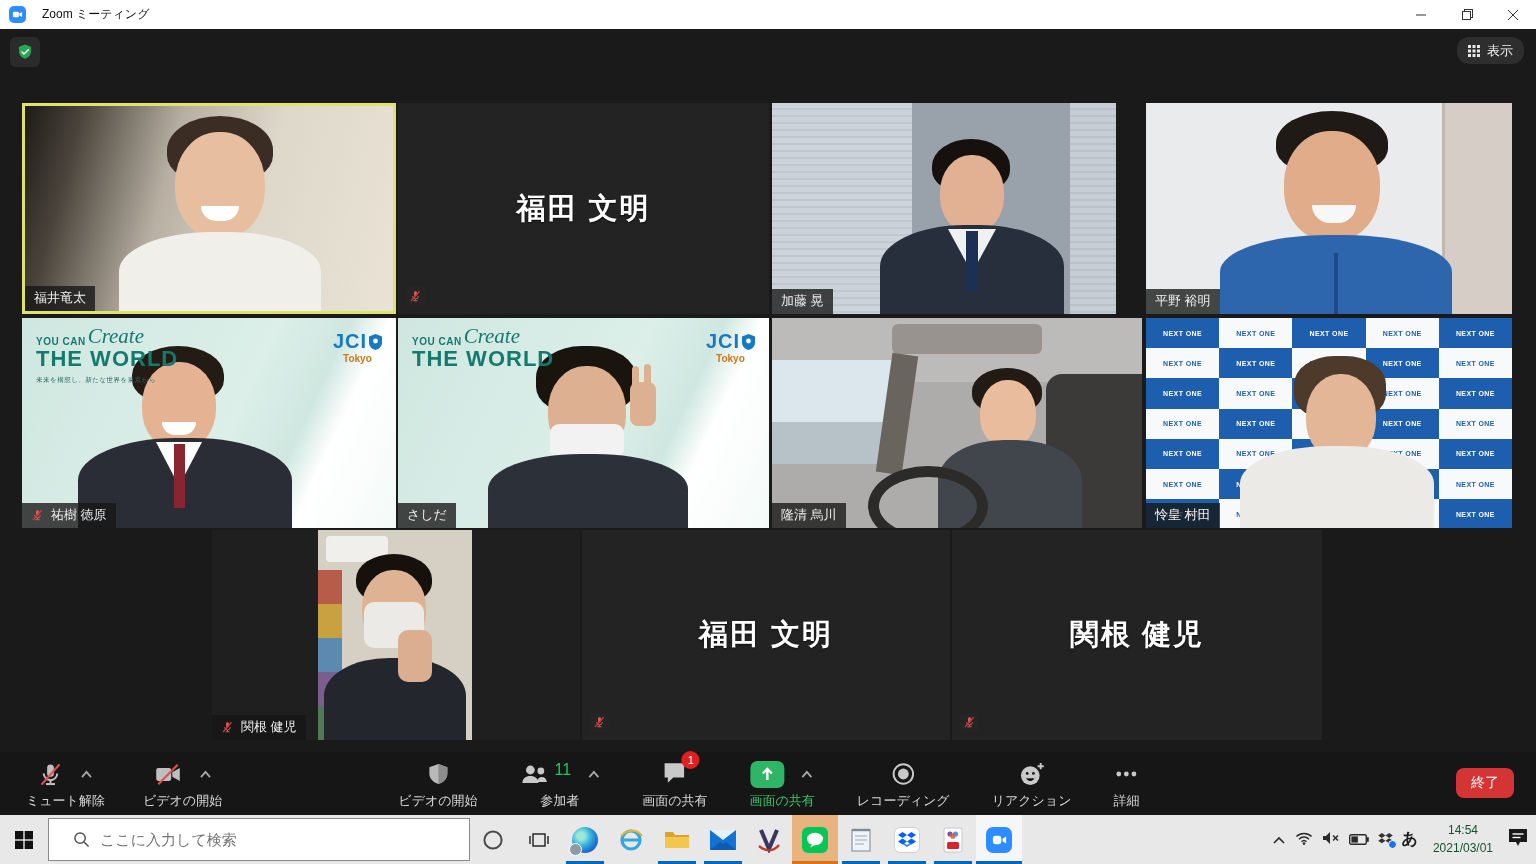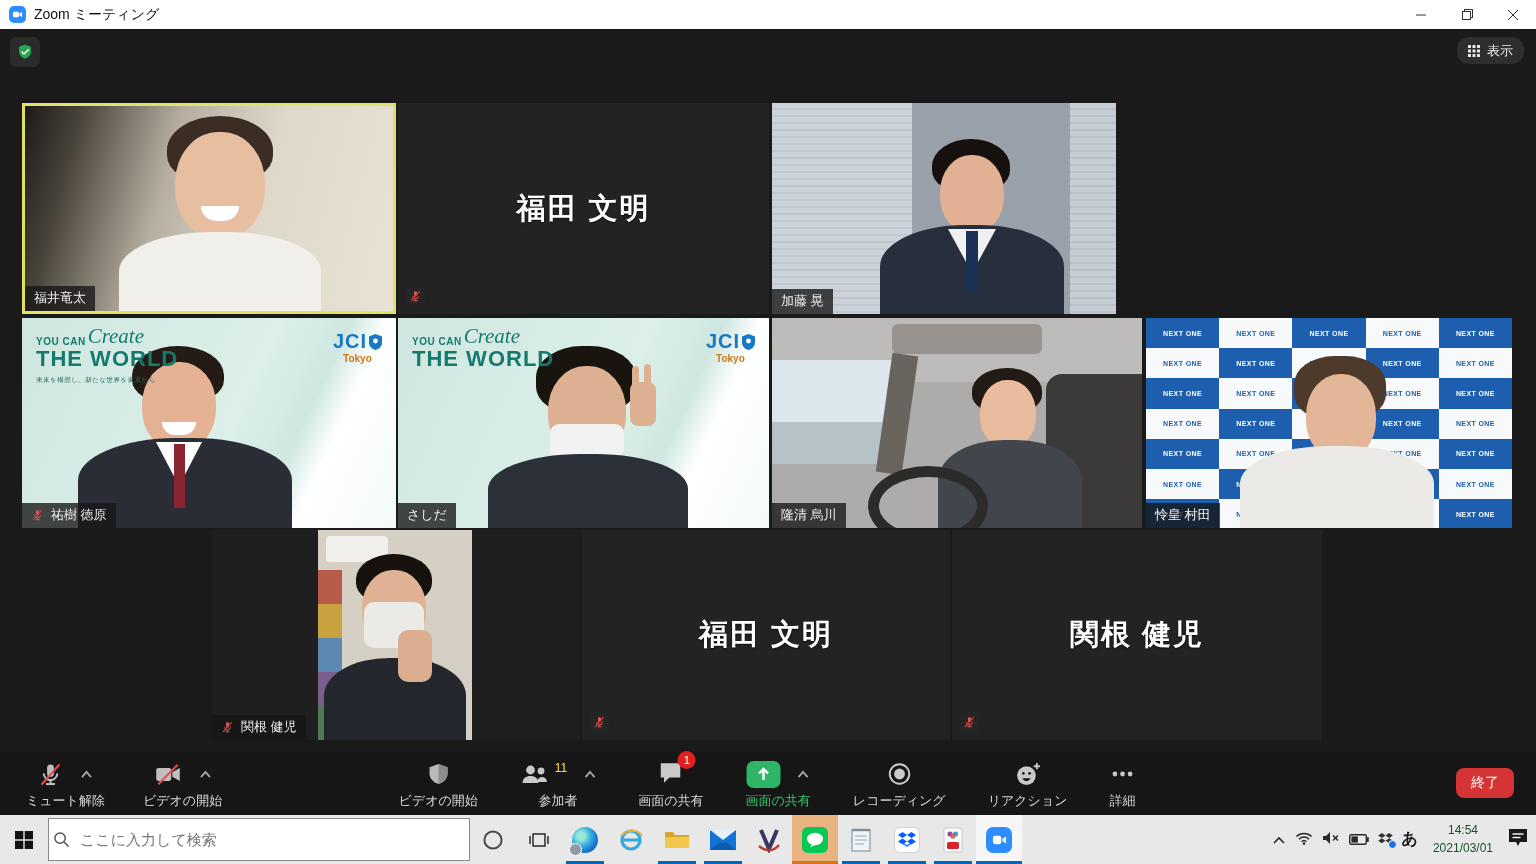--- a/index.html
+++ b/index.html
@@ -2,21 +2,21 @@
 <html><head>
 <meta charset="utf-8">
 <style>
   * { margin:0; padding:0; box-sizing:border-box; }
   body { font-family:"Liberation Sans","DejaVu Sans",sans-serif; }
   .screen { position:relative; width:1536px; height:864px; overflow:hidden; background:#1a1a1a; }
 
   
   .titlebar { position:absolute; top:0; left:0; right:0; height:29px; background:#ffffff; display:flex; align-items:center; z-index:30; }
   .app-icon { width:17px; height:17px; margin-left:9px; background:#2d8cff; border-radius:5px; display:flex; align-items:center; justify-content:center; }
-  .title-text { margin-left:8px; font-size:14px; color:#111; }
+  .title-text { margin-left:16px; font-size:12px; color:#111; }
   .win-controls { margin-left:auto; display:flex; height:29px; }
   .win-btn { width:46px; height:29px; display:flex; align-items:center; justify-content:center; }
 
   
   .meeting { position:absolute; top:29px; left:0; right:0; height:786px; background:#1a1a1a; }
   .shield-badge { position:absolute; top:8px; left:10px; width:30px; height:30px; background:#2b2b2b; border-radius:6px; display:flex; align-items:center; justify-content:center; }
   .view-btn { position:absolute; top:8px; right:12px; height:27px; background:#2e2e2e; border-radius:12px; display:flex; align-items:center; gap:7px; padding:0 11px; color:#f0f0f0; font-size:13px; }
 
   .tile { position:absolute; background:#232323; overflow:hidden; }
   .tile.active { border:3px solid #dfe468; }
@@ -53,28 +53,28 @@
   .tb-group-left { position:absolute; left:26px; top:7px; display:flex; gap:38px; }
   .tb-group-center { position:absolute; left:50%; transform:translateX(-4%); top:7px; display:flex; gap:42px; margin-left:-340px; }
   .tb-ctl { display:flex; flex-direction:column; align-items:center; gap:3px; }
   .tb-iconrow { display:flex; align-items:center; height:30px; }
   .tb-label { color:#d8d8d8; font-size:13px; white-space:nowrap; }
   .tb-label.green { color:#35c568; }
   .caret { margin-left:16px; display:flex; }
   .chat-wrap { position:relative; }
   .chat-badge { position:absolute; top:-8px; right:-12px; min-width:18px; height:18px; background:#e02020; border-radius:9px; color:#fff; font-size:11px; display:flex; align-items:center; justify-content:center; padding:0 4px; }
   .share-btn { width:34px; height:27px; background:#2eb566; border-radius:7px; display:flex; align-items:center; justify-content:center; }
-  .pcount { color:#fde047; font-size:12px; margin-left:5px; align-self:flex-start; margin-top:2px; }
+  .pcount { color:#22c55e; font-size:16px; margin-left:5px; align-self:flex-start; margin-top:2px; }
   .end-btn { position:absolute; right:22px; top:16px; background:#d43434; color:#fff; font-size:14px; border-radius:8px; padding:6px 15px; }
 
   
   .taskbar { position:absolute; left:0; right:0; bottom:0; height:49px; background:#e8e8e8; display:flex; align-items:center; z-index:40; }
   .tb-slot { width:46px; height:49px; display:flex; align-items:center; justify-content:center; position:relative; flex:0 0 auto; }
   .start { width:48px; }
-  .search-box { width:422px; height:43px; background:#fff; border:1px solid #8a8a8a; display:flex; align-items:center; gap:10px; padding-left:4px; flex:0 0 auto; }
+  .search-box { width:422px; height:43px; background:#fff; border:1px solid #8a8a8a; display:flex; align-items:center; gap:10px; padding-left:24px; flex:0 0 auto; }
   .search-box input { border:none; outline:none; font-size:15px; color:#3a3a3a; width:340px; background:transparent; font-family:inherit; }
   .underline { position:absolute; bottom:0; left:4px; right:4px; height:3px; background:#0067c0; }
   .slot-line { background:rgba(232,150,70,.65); }
   .slot-line .underline { background:#d9731c; left:0; right:0; }
   .slot-zoom { background:#f6f6f6; }
   .slot-zoom .underline { left:0; right:0; }
   .tray { margin-left:auto; display:flex; align-items:center; gap:9px; padding-right:8px; }
   .tray-ime { font-size:16px; color:#1a1a1a; font-weight:bold; }
   .tray-clock { text-align:center; font-size:12px; color:#14532d; line-height:1.45; padding:0 6px; }
   .icon-sq { border-radius:6px; display:flex; align-items:center; justify-content:center; }
@@ -174,20 +174,34 @@
         <div class="face" style="left:168px;top:52px;width:64px;height:78px;background:#e2b093;"></div>
         <div class="torso" style="left:108px;top:122px;width:184px;height:90px;background:#272e3c;"></div>
         <div class="abs" style="left:176px;top:126px;width:48px;height:44px;background:#eef0f2;clip-path:polygon(0 0,100% 0,50% 100%);"></div>
         <div class="abs" style="left:194px;top:128px;width:12px;height:60px;background:#1c2f55;"></div>
       </div>
       <div class="name-tag">
           <span>加藤 晃</span>
         </div>
     </div>
 
+    <div class="tile" style="left:1146px;top:74px;width:366px;height:211px;">
+      <div class="abs" style="inset:0;background:#e9ebed;"></div>
+      <div class="abs" style="right:0;top:0;width:70px;height:211px;background:#d6cdc6;border-left:3px solid #c2b8b0;"></div>
+      <div class="abs" style="inset:0;">
+        <div class="hair" style="left:130px;top:8px;width:112px;height:64px;background:#201a16;"></div>
+        <div class="face" style="left:138px;top:28px;width:96px;height:110px;background:#e0ac8a;"></div>
+        <div class="mouth" style="left:166px;top:102px;width:44px;height:18px;background:#f7f7f7;"></div>
+        <div class="torso" style="left:74px;top:132px;width:232px;height:80px;background:#2d66ac;"></div>
+        <div class="abs" style="left:188px;top:150px;width:4px;height:62px;background:#1c4a86;"></div>
+      </div>
+      <div class="name-tag">
+          <span>平野 裕明</span>
+        </div>
+    </div>
 
     <div class="tile" style="left:22px;top:289px;width:374px;height:210px;">
       <div class="jci-bg"></div>
       <div class="jci-text">
         <div class="jci-l1">
             <span class="jci-youcan">YOU CAN</span>
             <span class="jci-script">Create</span>
           </div>
         <div class="jci-world">THE WORLD</div>
         <div class="jci-tag">未来を構想し、新たな世界を東京から</div>

